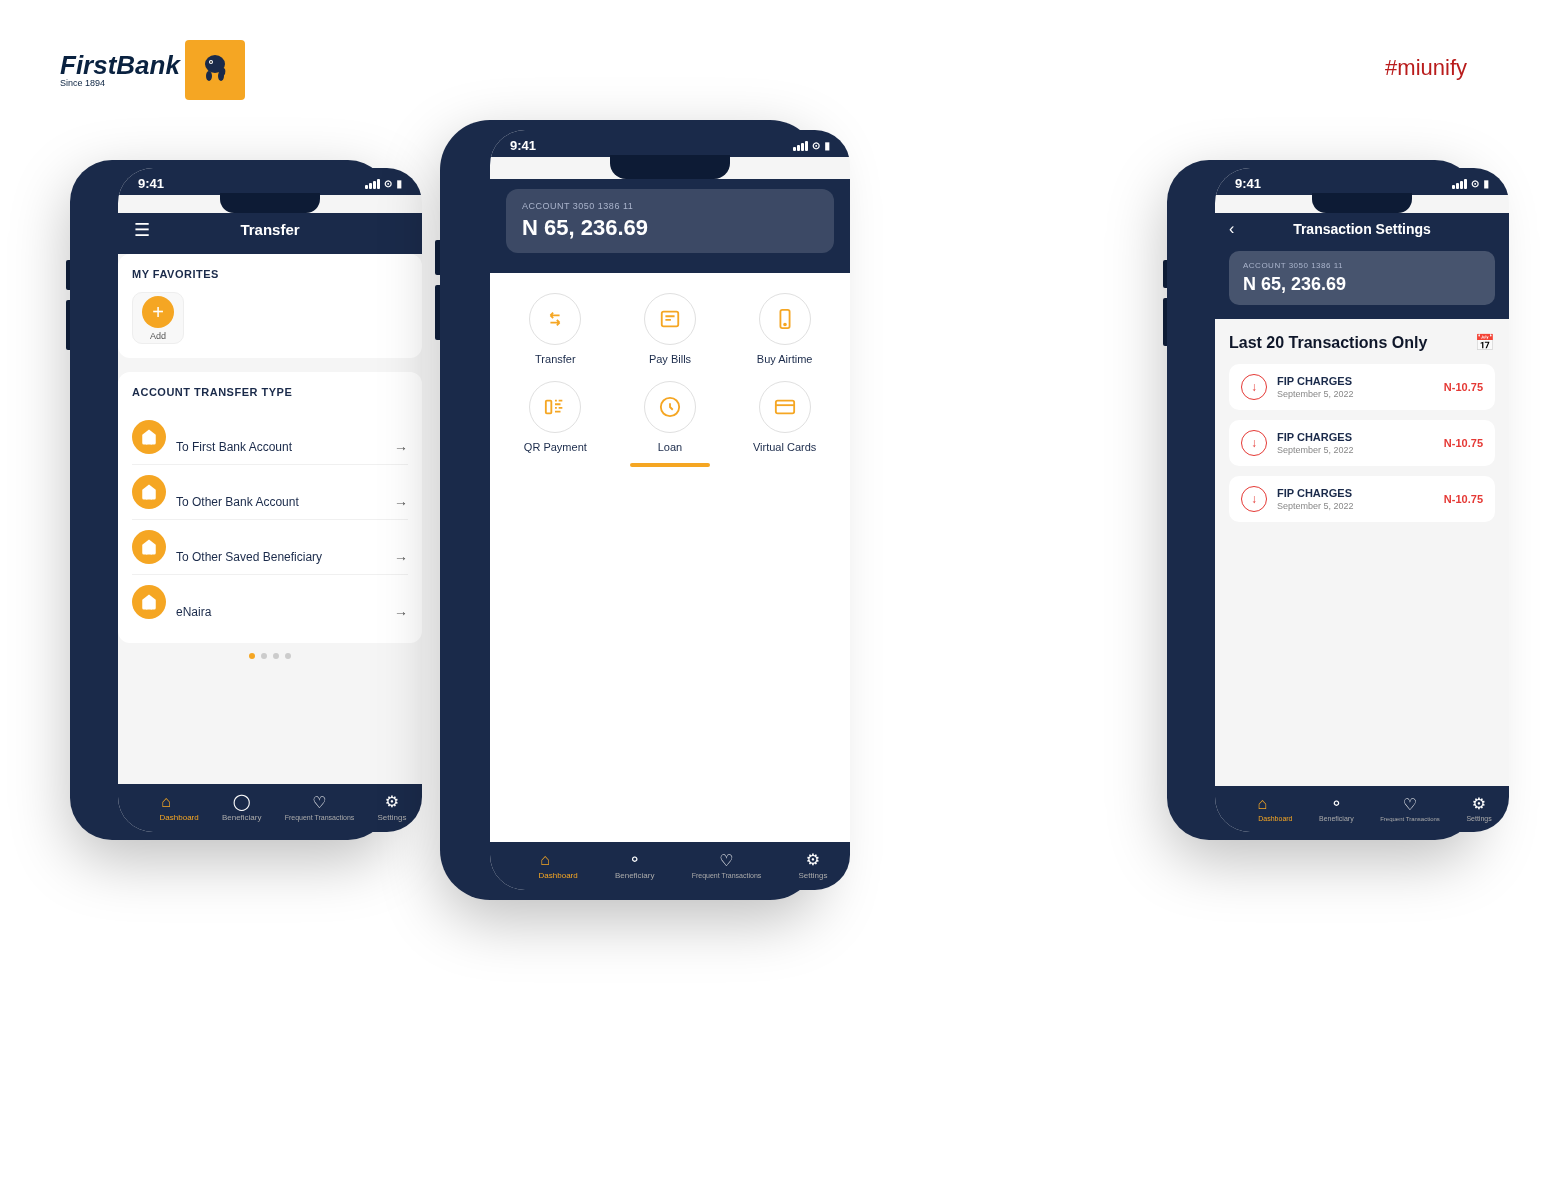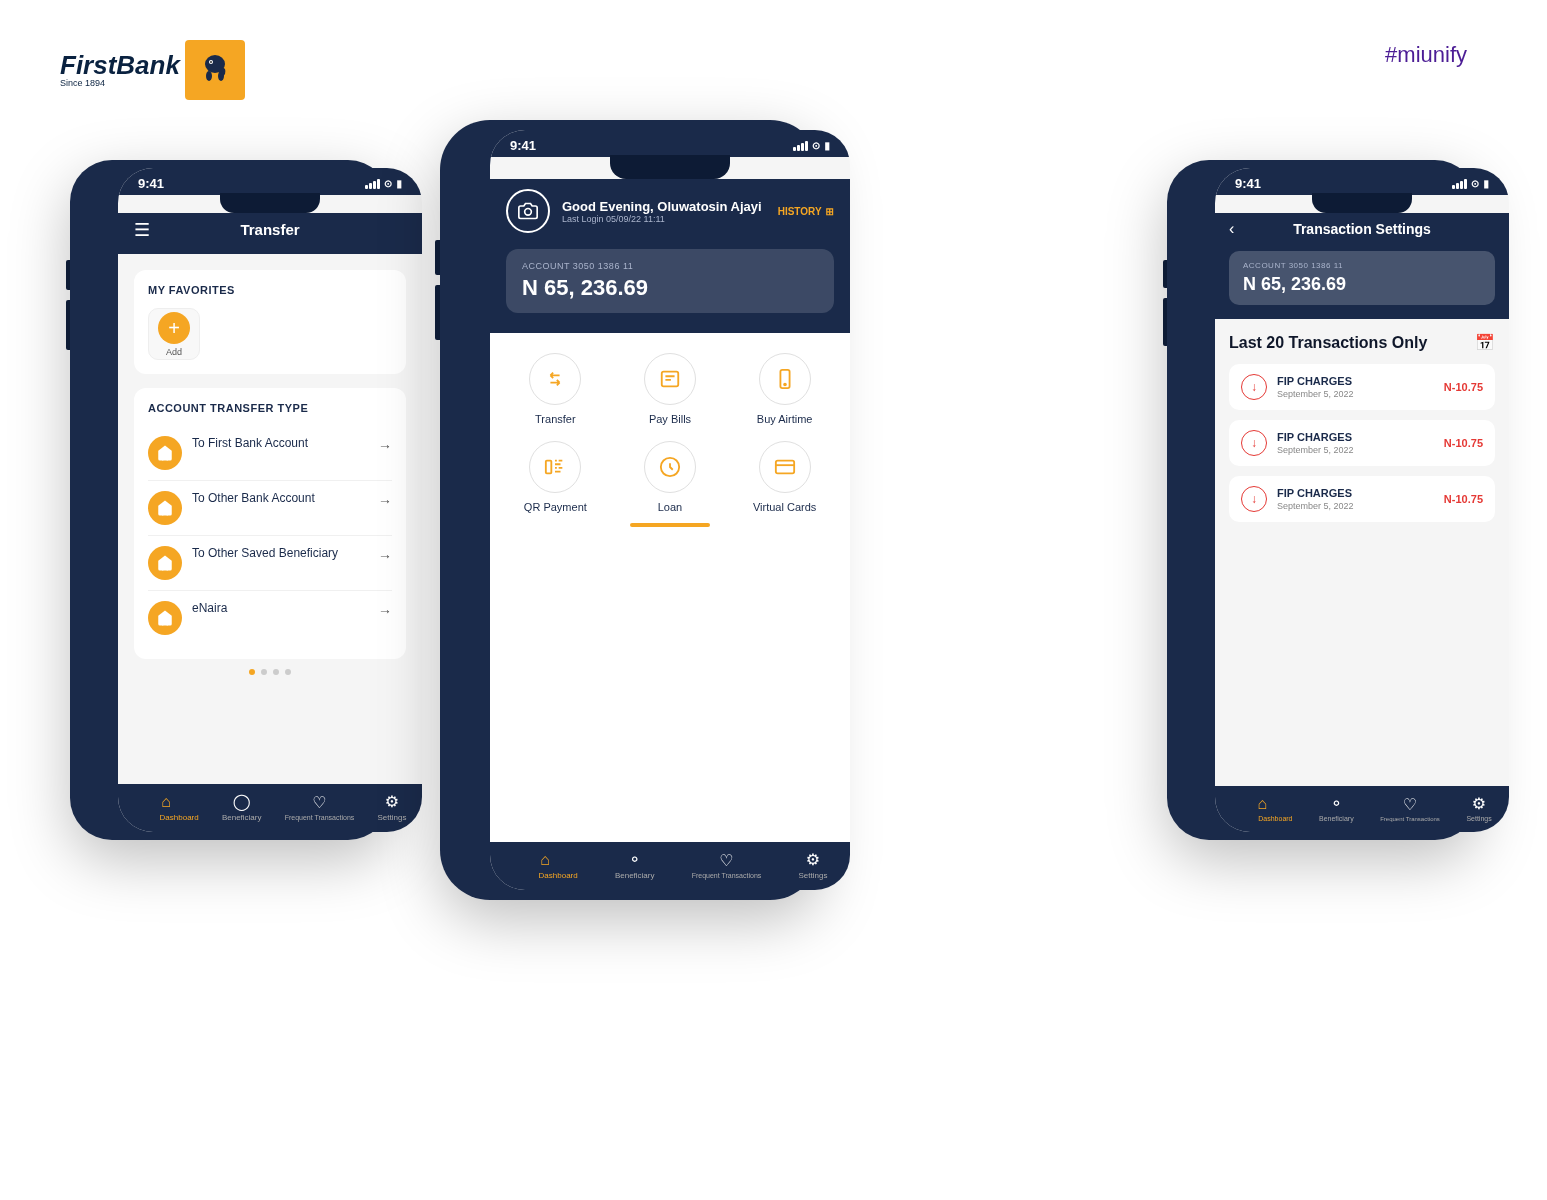--- a/index.html
+++ b/index.html
@@ -29,24 +29,24 @@
       height: 60px;
       background: #f5a623;
       border-radius: 4px;
       display: flex;
       align-items: center;
       justify-content: center;
       margin-left: 5px;
     }
     .hashtag {
       position: absolute;
-      top: 42px;
+      top: 55px;
       right: 80px;
       font-size: 22px;
-      color: #4c1d95;
+      color: #b91c1c;
       font-weight: 500;
     }
 
     
     .phone {
       position: absolute;
       border-radius: 40px;
       background: #1a2a4a;
       box-shadow: 0 20px 60px rgba(0,0,0,0.25);
     }
@@ -113,21 +113,20 @@
       font-size: 18px;
     }
     .transfer-header .title {
       color: #fff;
       font-size: 15px;
       font-weight: 600;
     }
 
     .transfer-body {
       background: #f5f5f5;
-      padding: 16px;
       flex: 1;
     }
 
     .favorites-section {
       background: #fff;
       border-radius: 12px;
       padding: 14px;
       margin-bottom: 14px;
     }
     .section-label {
@@ -167,21 +166,21 @@
       margin-top: 3px;
     }
 
     .transfer-type-section {
       background: #fff;
       border-radius: 12px;
       padding: 14px;
     }
     .transfer-item {
       display: flex;
-      align-items: flex-start;
+      align-items: flex-end;
       padding: 10px 0;
       border-bottom: 1px solid #f0f0f0;
     }
     .transfer-item:last-child { border-bottom: none; }
     .transfer-icon {
       width: 34px;
       height: 34px;
       border-radius: 50%;
       background: #f5a623;
       display: flex;
@@ -598,36 +597,20 @@
             <div class="signal-bar" style="height:8px;"></div>
             <div class="signal-bar" style="height:10px;"></div>
           </div>
           <span>⊙</span>
           <span>▮</span>
         </div>
       </div>
       <div style="position:relative;top:0;left:50%;transform:translateX(-50%);width:120px;height:24px;background:#0d1b35;border-radius:0 0 16px 16px;margin-top:-2px;"></div>
 
       <div class="dashboard-header">
-        <div class="user-row">
-          <div class="camera-icon">
-            <svg width="20" height="20" viewBox="0 0 24 24" fill="none" stroke="white" stroke-width="2">
-              <path d="M23 19a2 2 0 0 1-2 2H3a2 2 0 0 1-2-2V8a2 2 0 0 1 2-2h4l2-3h6l2 3h4a2 2 0 0 1 2 2z"></path>
-              <circle cx="12" cy="13" r="4"></circle>
-            </svg>
-          </div>
-          <div class="user-info">
-            <div class="greeting">Good Evening, Oluwatosin Ajayi</div>
-            <div class="last-login">Last Login 05/09/22 11:11</div>
-          </div>
-          <div class="history-btn">
-            <span>HISTORY</span>
-            <span>⊞</span>
-          </div>
-        </div>
 
         <div class="balance-card">
           <div class="account-no">ACCOUNT 3050 1386 11</div>
           <div class="balance-amount">N 65, 236.69</div>
         </div>
       </div>
 
       <div style="background:#fff;flex:1;padding:20px 16px 0;">
         <div class="services-grid" style="padding:0;margin-bottom:10px;">
           <div class="service-item">

